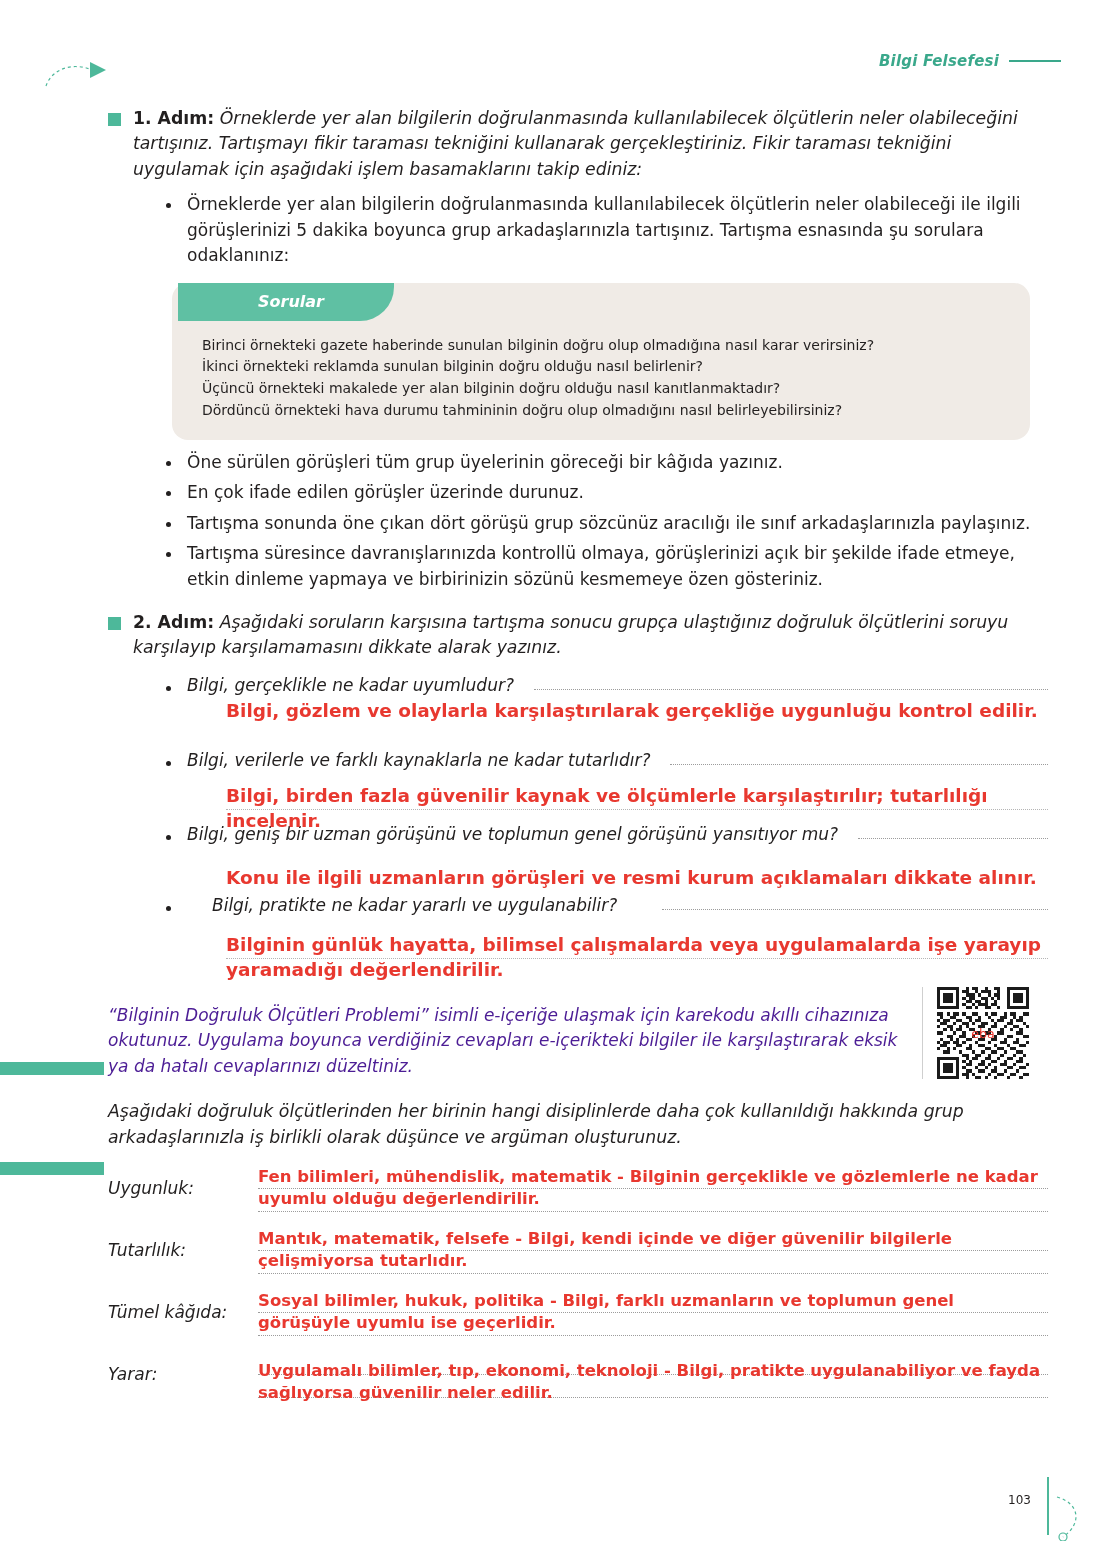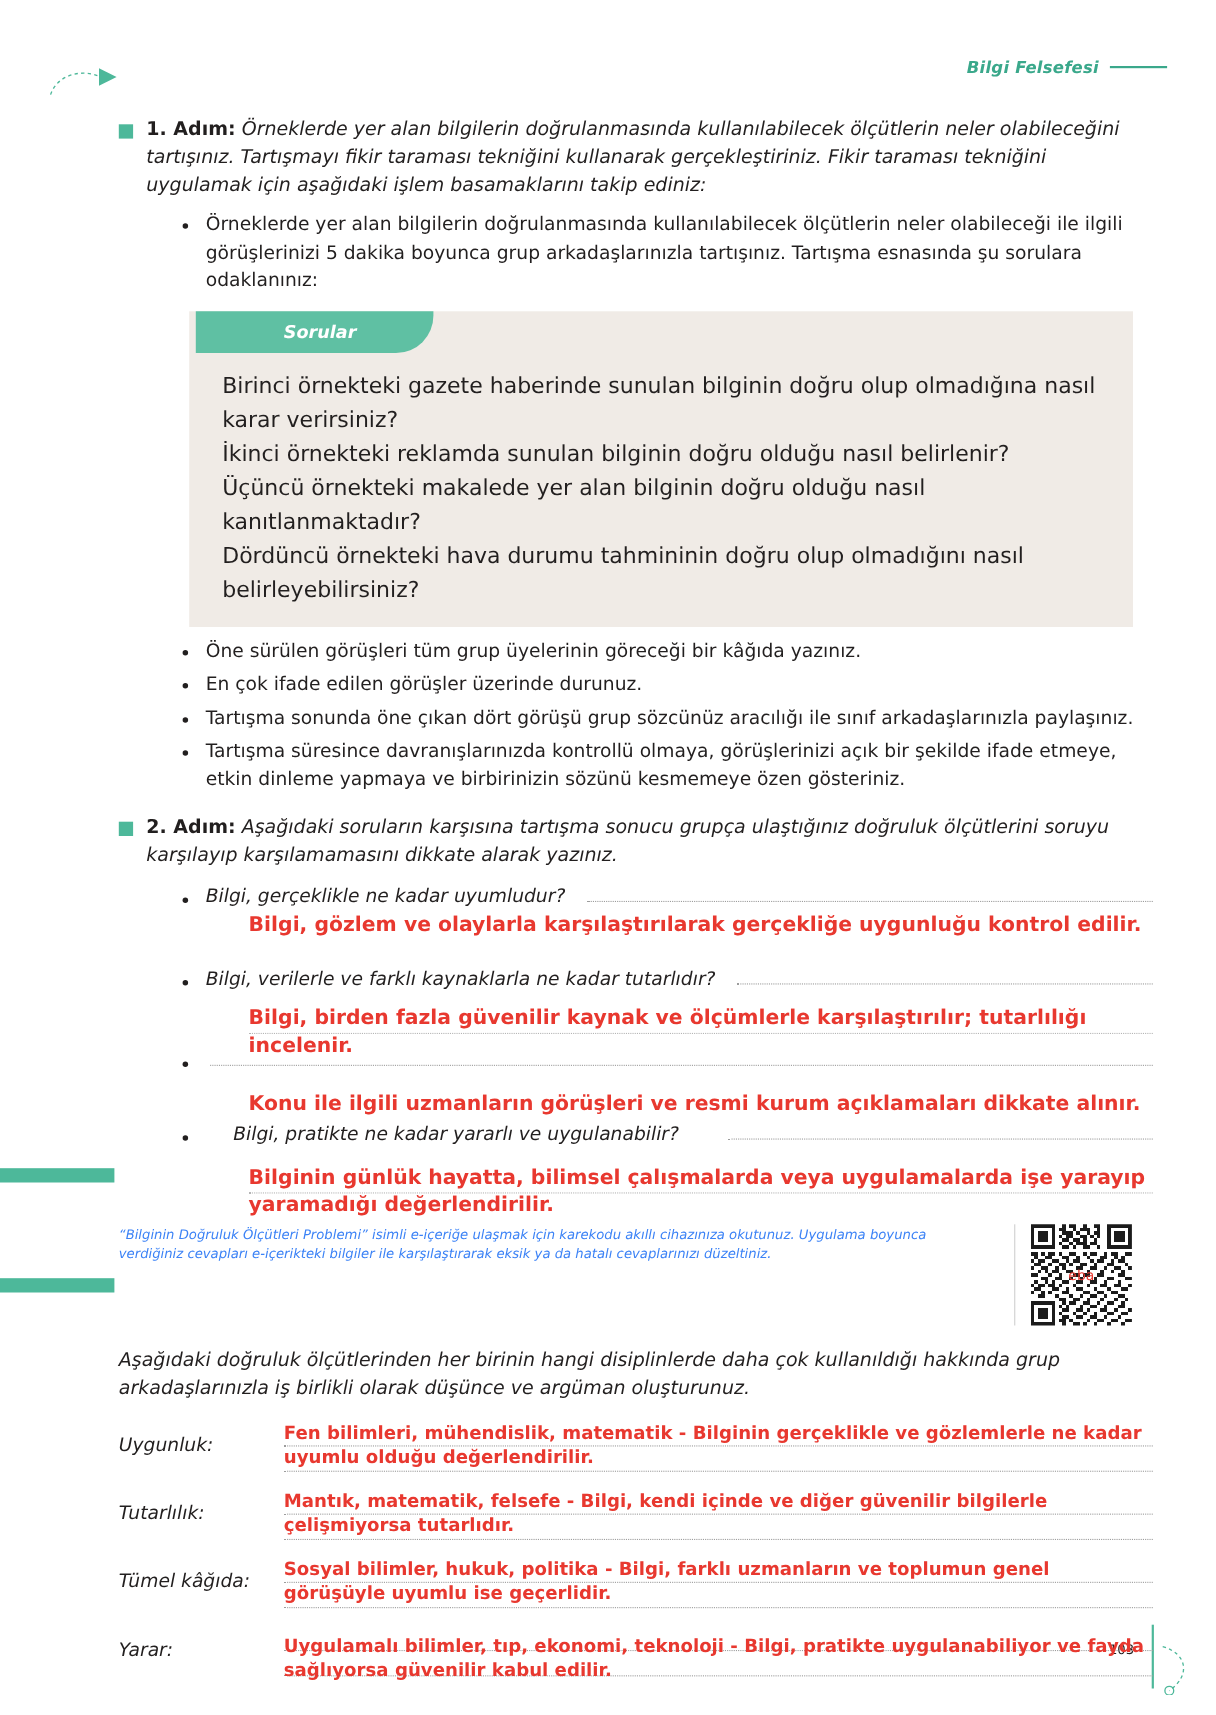--- a/index.html
+++ b/index.html
@@ -117,23 +117,24 @@
   }
   .sorular-tab span {
     color: #ffffff;
     font-weight: bold;
     font-style: italic;
     font-size: 16px;
   }
   .sorular-body {
     background: #f0ebe6;
     padding: 52px 30px 18px 30px;
-    font-size: 20px;
+    font-size: 14px;
     line-height: 1.55;
     color: #221f1f;
+    border-radius: 16px;
   }
   .sorular-body p { margin: 0; }
 
   
   .q-line {
     display: flex;
     gap: 16px;
     align-items: flex-start;
     margin-top: 10px;
   }
@@ -166,25 +167,26 @@
   }
 
   
   .qr-block {
     display: flex;
     align-items: flex-start;
     gap: 24px;
     margin-top: 10px;
   }
   .qr-text {
-    font-size: 12px;
+    font-size: 17px;
     font-style: italic;
     line-height: 1.5;
-    color: #3b82f6;
+    color: #4c1d95;
     width: 790px;
+    margin-top: 16px;
   }
   .qr-code {
     width: 92px; height: 92px;
     flex: none;
     position: relative;
     border-left: 1px solid #cfcfcf;
     padding-left: 14px;
   }
   .qr-img { width: 92px; height: 92px; display:block; }
 
@@ -338,20 +340,21 @@
 
     <div class="q-line" style="margin-top:26px;">
       <span class="dot"></span>
       <span class="q-text">Bilgi, verilerle ve farklı kaynaklarla ne kadar tutarlıdır?</span>
       <span class="q-rule"></span>
     </div>
     <div class="ans strike" style="margin-top:14px;">Bilgi, birden fazla güvenilir kaynak ve ölçümlerle karşılaştırılır; tutarlılığı incelenir.</div>
 
     <div class="q-line" style="margin-top:-14px;">
       <span class="dot"></span>
+      <span class="q-text">Bilgi, geniş bir uzman görüşünü ve toplumun genel görüşünü yansıtıyor mu?</span>
       <span class="q-rule"></span>
     </div>
     <div class="ans" style="margin-top:22px;">Konu ile ilgili uzmanların görüşleri ve resmi kurum açıklamaları dikkate alınır.</div>
 
     <div class="q-line" style="margin-top:4px;gap:41px;">
       <span class="dot"></span>
       <span class="q-text">Bilgi, pratikte ne kadar yararlı ve uygulanabilir?</span>
       <span class="q-rule"></span>
     </div>
     <div class="ans strike" style="margin-top:18px;">Bilginin günlük hayatta, bilimsel çalışmalarda veya uygulamalarda işe yarayıp yaramadığı değerlendirilir.</div>
@@ -595,21 +598,21 @@
       </div>
     </div>
 
     <div class="fill-row">
       <div class="fill-label">Yarar:</div>
       <div class="fill-area">
         <div class="fill-lines">
             <div></div>
             <div></div>
           </div>
-        <div class="fill-answer" style="margin-top:8px;">Uygulamalı bilimler, tıp, ekonomi, teknoloji - Bilgi, pratikte uygulanabiliyor ve fayda sağlıyorsa güvenilir kabul edilir.</div>
+        <div class="fill-answer" style="margin-top:8px;">Uygulamalı bilimler, tıp, ekonomi, teknoloji - Bilgi, pratikte uygulanabiliyor ve fayda sağlıyorsa güvenilir neler edilir.</div>
       </div>
     </div>
 
   </div>
 </div>
 
 <div class="page-no">103</div>
 <div class="footer-rule"></div>
 <svg class="footer-deco" viewBox="0 0 40 48">
   <path d="M8,4 C30,10 34,30 14,44" fill="none" stroke="#4db89a" stroke-width="1.2" stroke-dasharray="3 3"></path>

